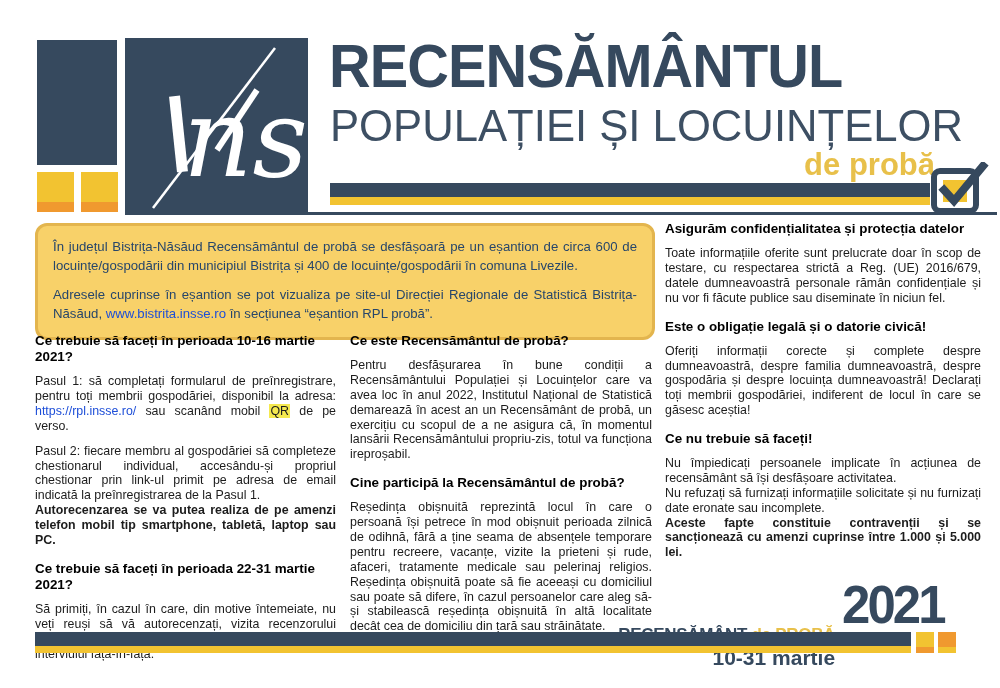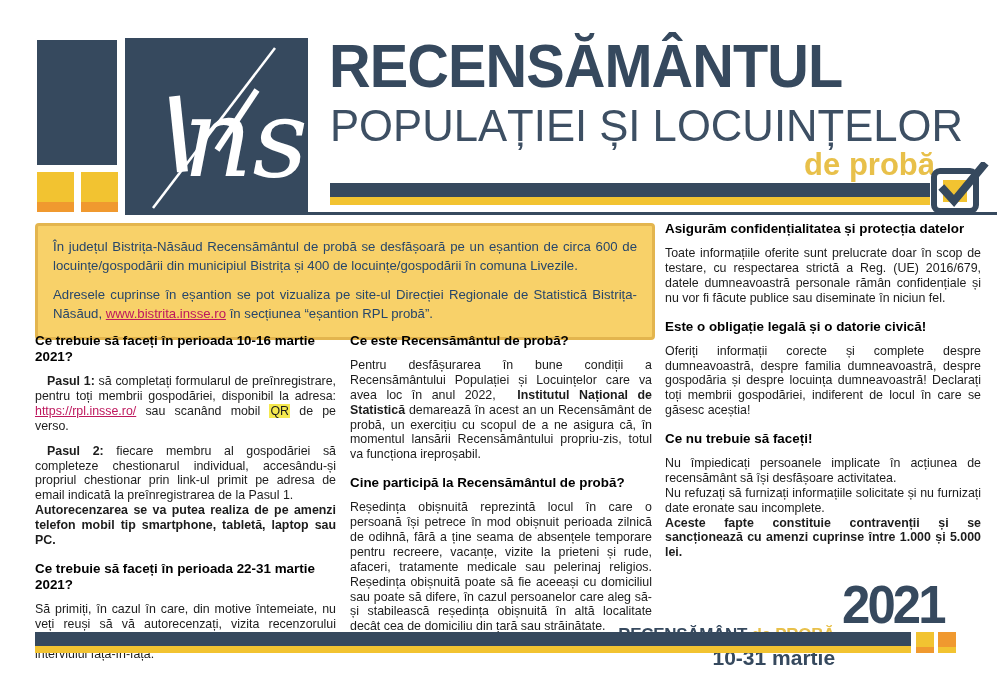--- a/index.html
+++ b/index.html
@@ -19,36 +19,36 @@
   .title2{position:absolute;left:330px;top:100px;font-size:45px;font-weight:400;color:#3d4f63;
           letter-spacing:0px;transform:scaleX(0.97);transform-origin:left top;white-space:nowrap;}
   .title3{position:absolute;right:65px;top:147px;font-size:31px;font-weight:600;color:#e8c04a;white-space:nowrap;}
   .bar-navy{position:absolute;left:330px;top:183px;width:600px;height:14px;background:#36495e;}
   .bar-gold{position:absolute;left:330px;top:197px;width:600px;height:8px;background:#f2c331;}
   .check-wrap{position:absolute;left:931px;top:162px;width:58px;height:52px;}
   .head-rule{position:absolute;left:300px;top:212px;width:697px;height:3px;background:#36495e;}
 
   
   .ybox{position:absolute;left:35px;top:223px;width:584px;background:#f8d169;border:3px solid #e3b54e;
-        border-radius:4px;padding:12px 15px 13px 15px;color:#27466a;font-size:13.2px;line-height:1.42;
+        border-radius:12px;padding:12px 15px 13px 15px;color:#27466a;font-size:13.2px;line-height:1.42;
         text-align:justify;}
   .ybox .p2{margin-top:11px;}
-  a.link{color:#be185d;text-decoration:underline;cursor:pointer;}
+  a.link{color:#1d4ed8;cursor:pointer;}
 
   
   .col{position:absolute;font-size:12.4px;line-height:1.2;text-align:justify;}
   .col1{left:35px;top:333px;width:301px;}
   .col2{left:350px;top:333px;width:302px;}
   .col3{left:665px;top:221px;width:316px;}
   .col h3{font-size:13.4px;font-weight:bold;color:#000;margin:0 0 9px 0;text-align:left;}
   .col .sp{margin-top:13px;}
   .col p{margin:0 0 10px 0;}
   .col p.tight{margin:0;}
   .col p.bold{font-weight:bold;}
-  b.inline{font-weight:bold;margin-left:12px;}
+  b.inline{font-weight:normal;}
   .qr-hl{background:#f5e94f;padding:0 1px;}
 
   
   .bbar-navy{position:absolute;left:35px;top:632px;width:876px;height:14px;background:#36495e;}
   .bbar-gold{position:absolute;left:35px;top:646px;width:876px;height:7px;background:#f2c331;}
   .bsq{position:absolute;top:632px;width:18px;height:21px;}
   .bsq-a{left:916px;background:#f2c331;} .bsq-a .edge{position:absolute;bottom:0;left:0;width:100%;height:6px;background:#f0992f;}
   .bsq-b{left:938px;background:#f0992f;} .bsq-b .edge{position:absolute;bottom:0;left:0;width:100%;height:6px;background:#f2c331;}
 
   

